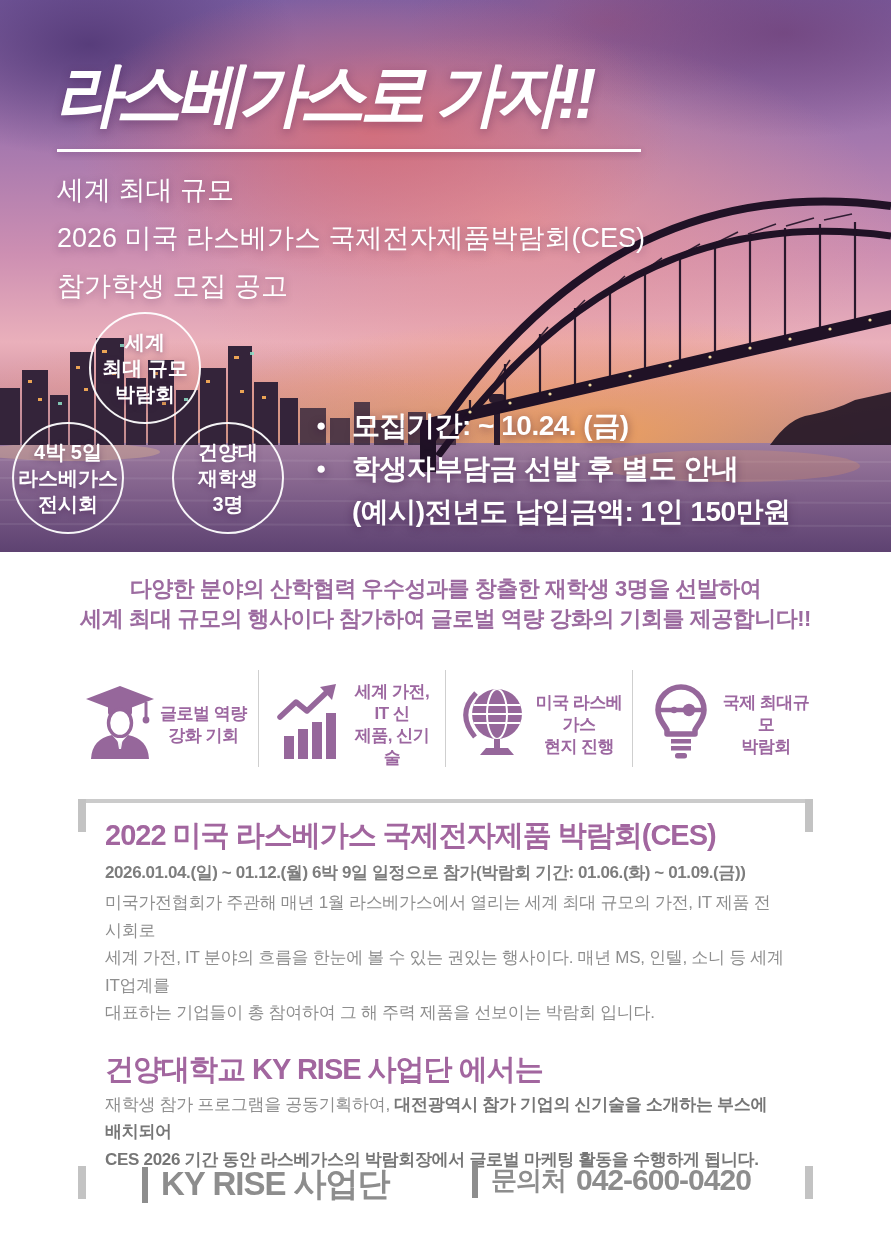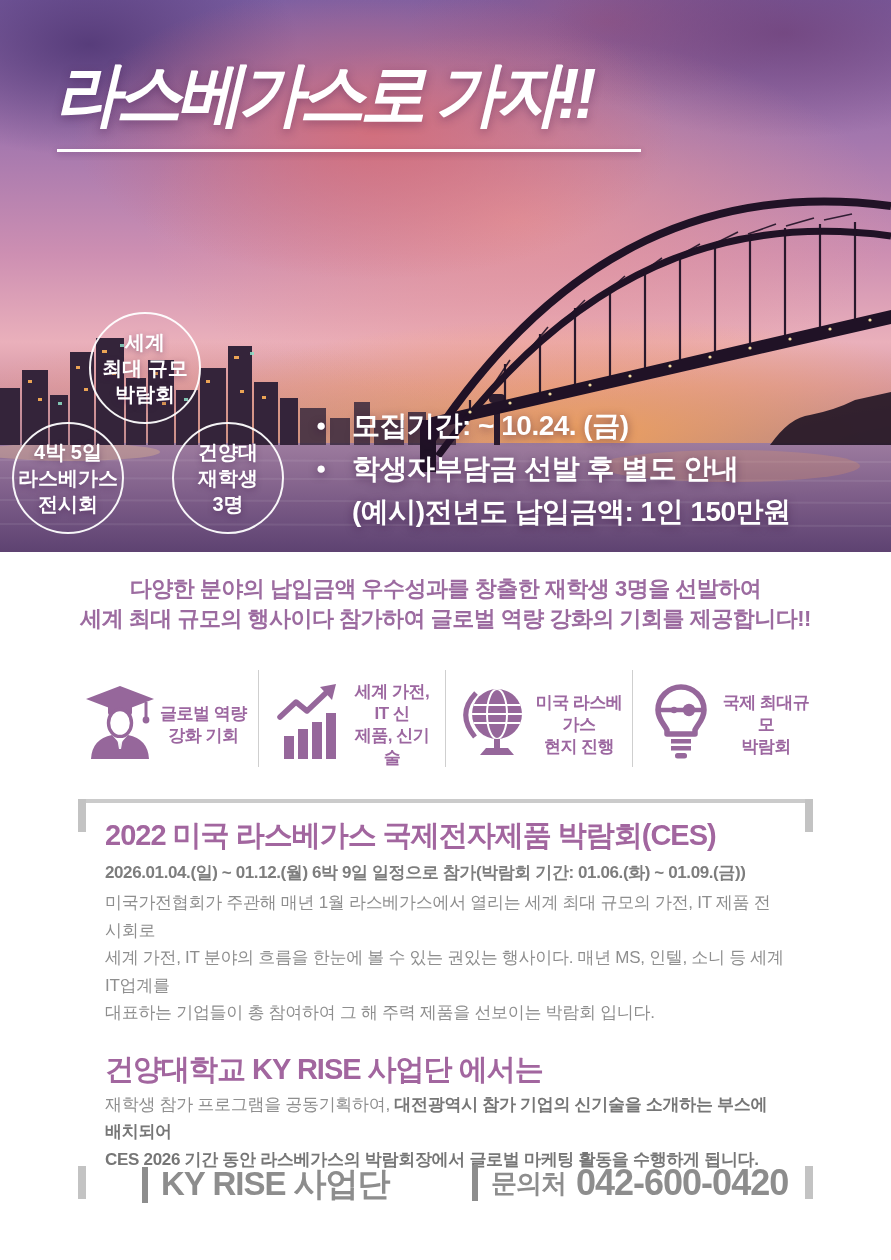--- a/index.html
+++ b/index.html
@@ -70,21 +70,21 @@
   .bold-gray { color:#767676; font-weight:700; }
 
   
   .poster-footer { position:absolute; left:0; top:1158px; width:891px; height:60px; }
   .footer-item { position:absolute; display:flex; align-items:center; color:#8d8d8d; white-space:nowrap; }
   .footer-left { left:142px; top:4px; }
   .footer-right { left:450px; top:4px;margin-left:22px; }
   .footer-bar { display:inline-block; width:6px; height:36px; background:#8d8d8d; margin-right:13px; }
   .footer-org { font-size:33px; font-weight:800; letter-spacing:-1px; }
   .footer-contact-label { font-size:26px; font-weight:800; letter-spacing:-1px; margin-right:10px; }
-  .footer-phone { font-size:36px; font-weight:800; letter-spacing:-1px; }
+  .footer-phone { font-size:30px; font-weight:800; letter-spacing:-1px; }
 </style>
 </head>
 <body>
 
 <div class="poster">
 
   <section class="hero">
     <svg class="hero-svg" width="891" height="552" viewBox="0 0 891 552">
       <defs>
         <linearGradient id="waterG" x1="0" y1="0" x2="0" y2="1">
@@ -197,20 +197,25 @@
             <circle cx="790" cy="339" r="1.6"></circle>
           <circle cx="830" cy="329" r="1.6"></circle>
             <circle cx="870" cy="320" r="1.6"></circle>
         </g>
       </g>
     </svg>
 
     <div class="hero-title">라스베가스로 가자!!</div>
     <div class="hero-underline"></div>
 
+    <div class="hero-subtitle">
+      <div>세계 최대 규모</div>
+      <div>2026 미국 라스베가스 국제전자제품박람회(CES)</div>
+      <div>참가학생 모집 공고</div>
+    </div>
 
     <div class="badge badge-1">
       <span>세계</span>
       <span>최대 규모</span>
       <span>박람회</span>
     </div>
     <div class="badge badge-2">
       <span>4박 5일</span>
       <span>라스베가스</span>
       <span>전시회</span>
@@ -231,21 +236,21 @@
         <span>학생자부담금 선발 후 별도 안내</span>
       </li>
       <li>
         <span class="marker"></span>
         <span>(예시)전년도 납입금액: 1인 150만원</span>
       </li>
     </ul>
   </section>
 
   <section class="intro">
-    <div>다양한 분야의 납입금액 우수성과를 창출한 재학생 3명을 선발하여</div>
+    <div>다양한 분야의 산학협력 우수성과를 창출한 재학생 3명을 선발하여</div>
     <div>세계 최대 규모의 행사이다 참가하여 글로벌 역량 강화의 기회를 제공합니다!!</div>
   </section>
 
   <section class="features">
 
     <div class="feature">
       <div class="feature-icon">
         <svg width="80" height="80" viewBox="0 0 80 80">
           <polygon points="40,5 74,18 40,31 6,18" fill="#96679b"></polygon>
           <line x1="66" y1="21" x2="66" y2="36" stroke="#96679b" stroke-width="3"></line>

